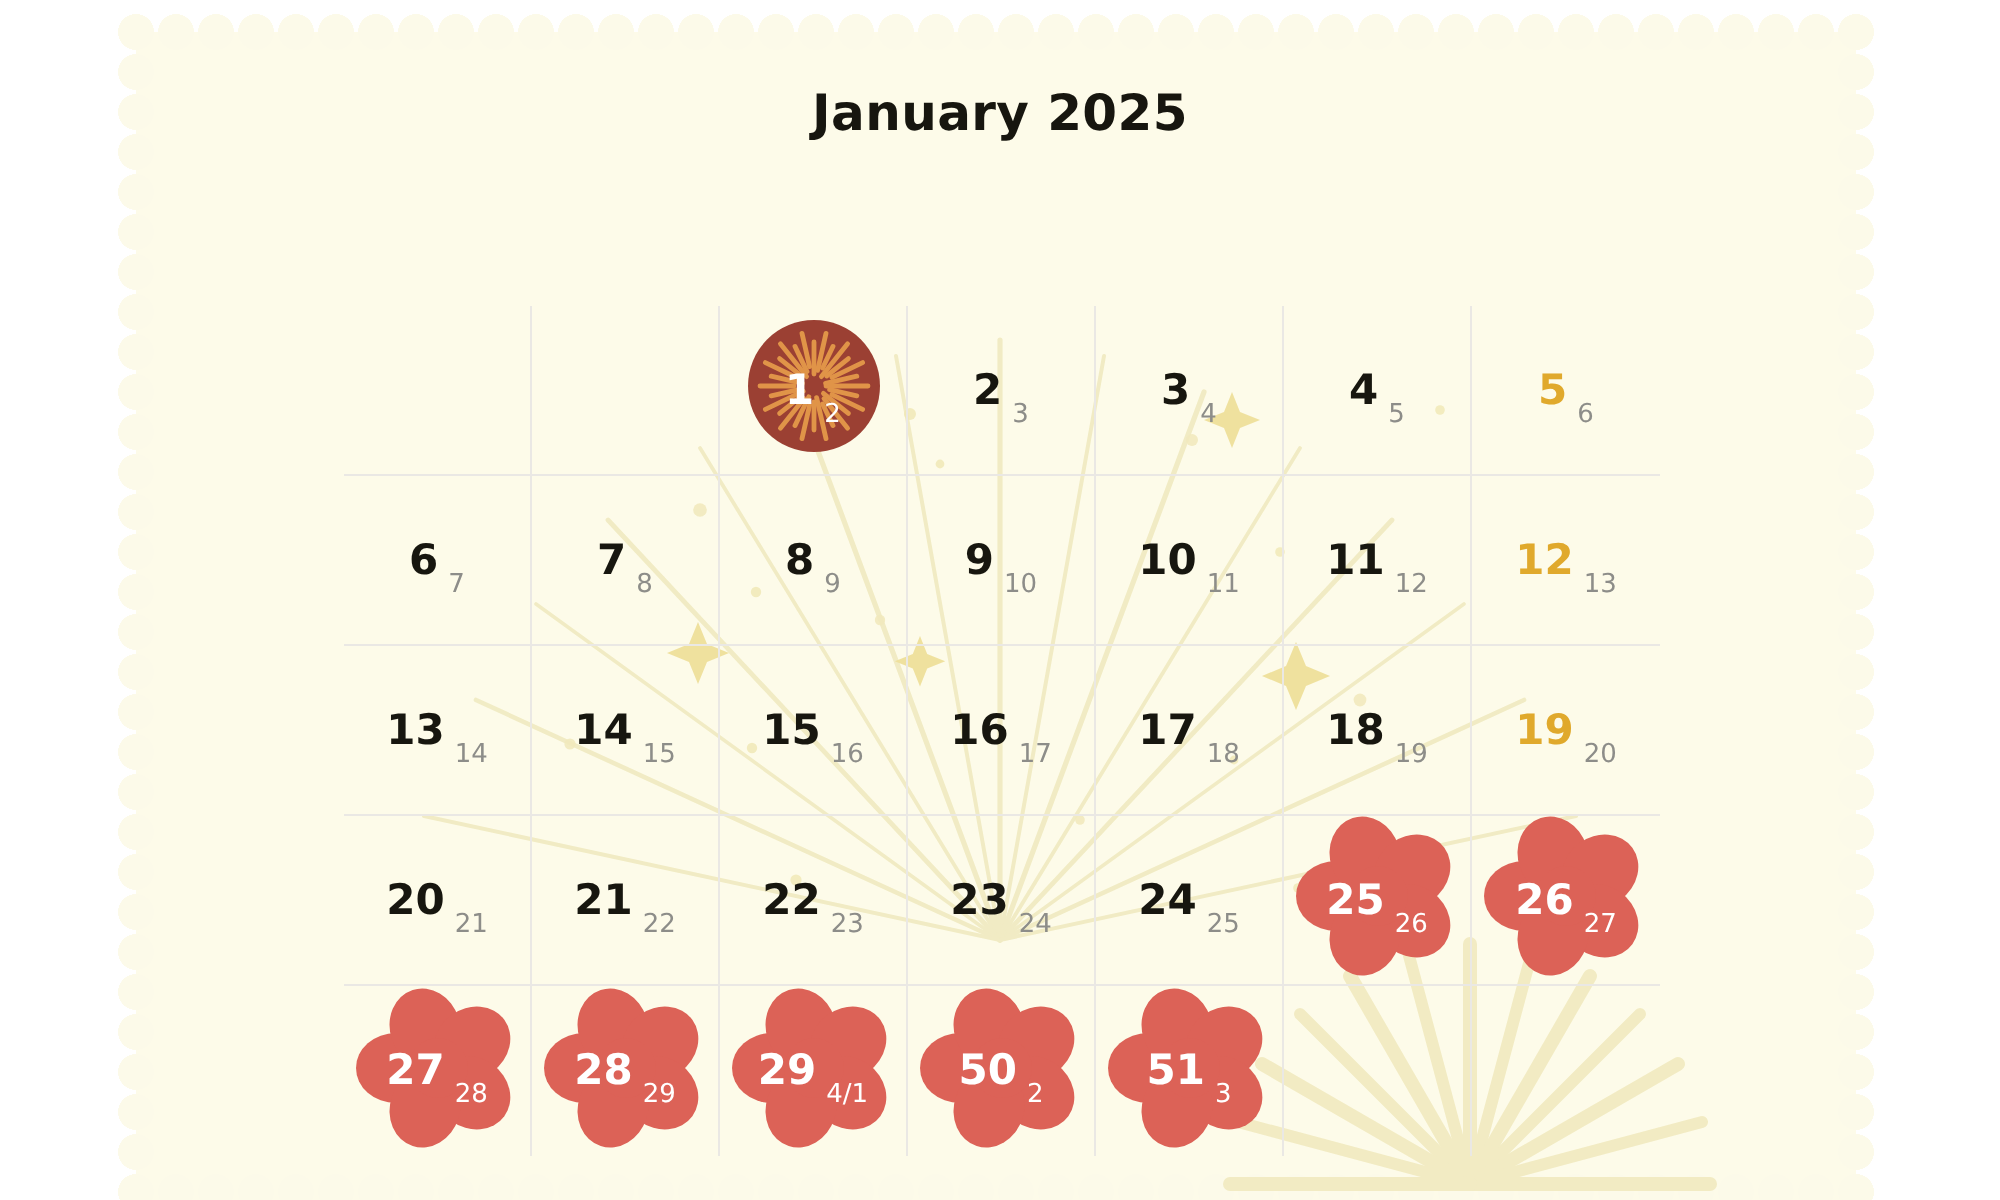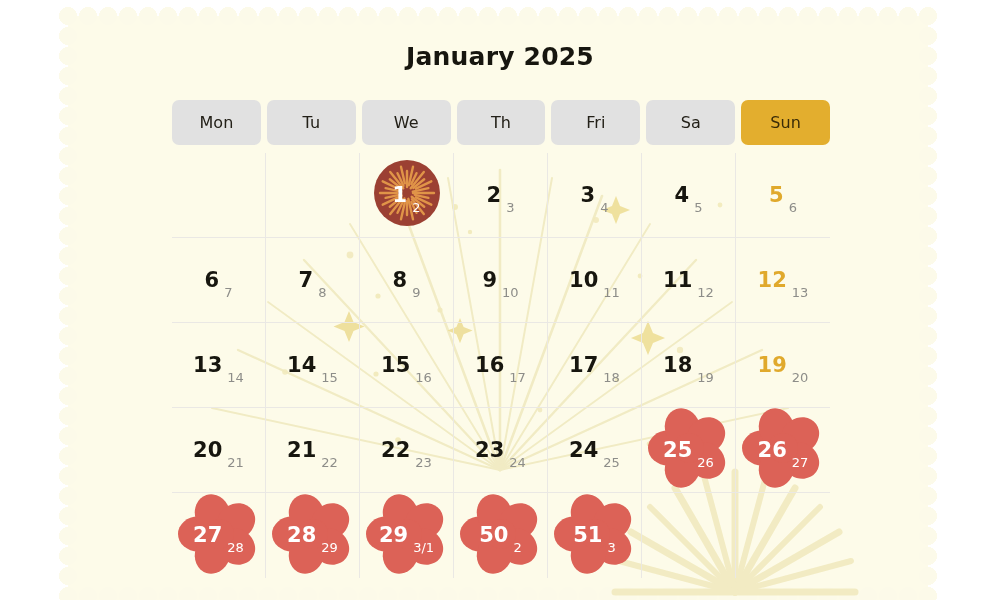--- a/index.html
+++ b/index.html
@@ -276,43 +276,20 @@
       <circle cx="376" cy="374" r="2.6"></circle>
       <circle cx="617" cy="380" r="2.2"></circle>
       <circle cx="398" cy="440" r="2.8"></circle>
       <circle cx="649" cy="444" r="2.4"></circle>
       <circle cx="720" cy="205" r="2.4"></circle>
     </g>
   </svg>
 
   <div class="title">January 2025</div>
 
-  <div class="weekdays">
-      <div class="wd">
-        <span>Mon</span>
-      </div>
-      <div class="wd">
-        <span>Tu</span>
-      </div>
-      <div class="wd">
-        <span>We</span>
-      </div>
-      <div class="wd">
-        <span>Th</span>
-      </div>
-      <div class="wd">
-        <span>Fri</span>
-      </div>
-      <div class="wd">
-        <span>Sa</span>
-      </div>
-      <div class="wd sun">
-        <span>Sun</span>
-      </div>
-    </div>
 
   <div class="grid">
       <div class="cell"></div>
       <div class="cell"></div>
       <div class="cell">
         <div class="daywrap marked">
           <div class="badge"><svg class="fw-circle" viewBox="0 0 66 66">
               <circle cx="33" cy="33" r="33" fill="#9B4033"></circle>
               <line x1="39.0" y1="33.0" x2="60.0" y2="33.0" stroke="#E09448" stroke-width="2.4" stroke-linecap="round"></line>
               <line x1="40.8" y1="34.8" x2="54.4" y2="37.9" stroke="#E09448" stroke-width="2.4" stroke-linecap="round"></line>
@@ -602,21 +579,21 @@
           <div class="badge"><svg class="blossom" viewBox="0 0 84 84">
               <ellipse cx="42" cy="21" rx="17.5" ry="20" fill="#DC6257" transform="rotate(-90 42 42)"></ellipse>
               <ellipse cx="42" cy="21" rx="17.5" ry="20" fill="#DC6257" transform="rotate(-18 42 42)"></ellipse>
               <ellipse cx="42" cy="21" rx="17.5" ry="20" fill="#DC6257" transform="rotate(54 42 42)"></ellipse>
               <ellipse cx="42" cy="21" rx="17.5" ry="20" fill="#DC6257" transform="rotate(126 42 42)"></ellipse>
               <ellipse cx="42" cy="21" rx="17.5" ry="20" fill="#DC6257" transform="rotate(198 42 42)"></ellipse>
               <circle cx="42" cy="42" r="15" fill="#DC6257"></circle>
             </svg></div>
           <div class="nums">
             <span class="main-num">29</span>
-            <span class="sub-num">3/1</span>
+            <span class="sub-num">4/1</span>
           </div>
         </div>
       </div>
       <div class="cell">
         <div class="daywrap marked">
           <div class="badge"><svg class="blossom" viewBox="0 0 84 84">
               <ellipse cx="42" cy="21" rx="17.5" ry="20" fill="#DC6257" transform="rotate(-90 42 42)"></ellipse>
               <ellipse cx="42" cy="21" rx="17.5" ry="20" fill="#DC6257" transform="rotate(-18 42 42)"></ellipse>
               <ellipse cx="42" cy="21" rx="17.5" ry="20" fill="#DC6257" transform="rotate(54 42 42)"></ellipse>
               <ellipse cx="42" cy="21" rx="17.5" ry="20" fill="#DC6257" transform="rotate(126 42 42)"></ellipse>

